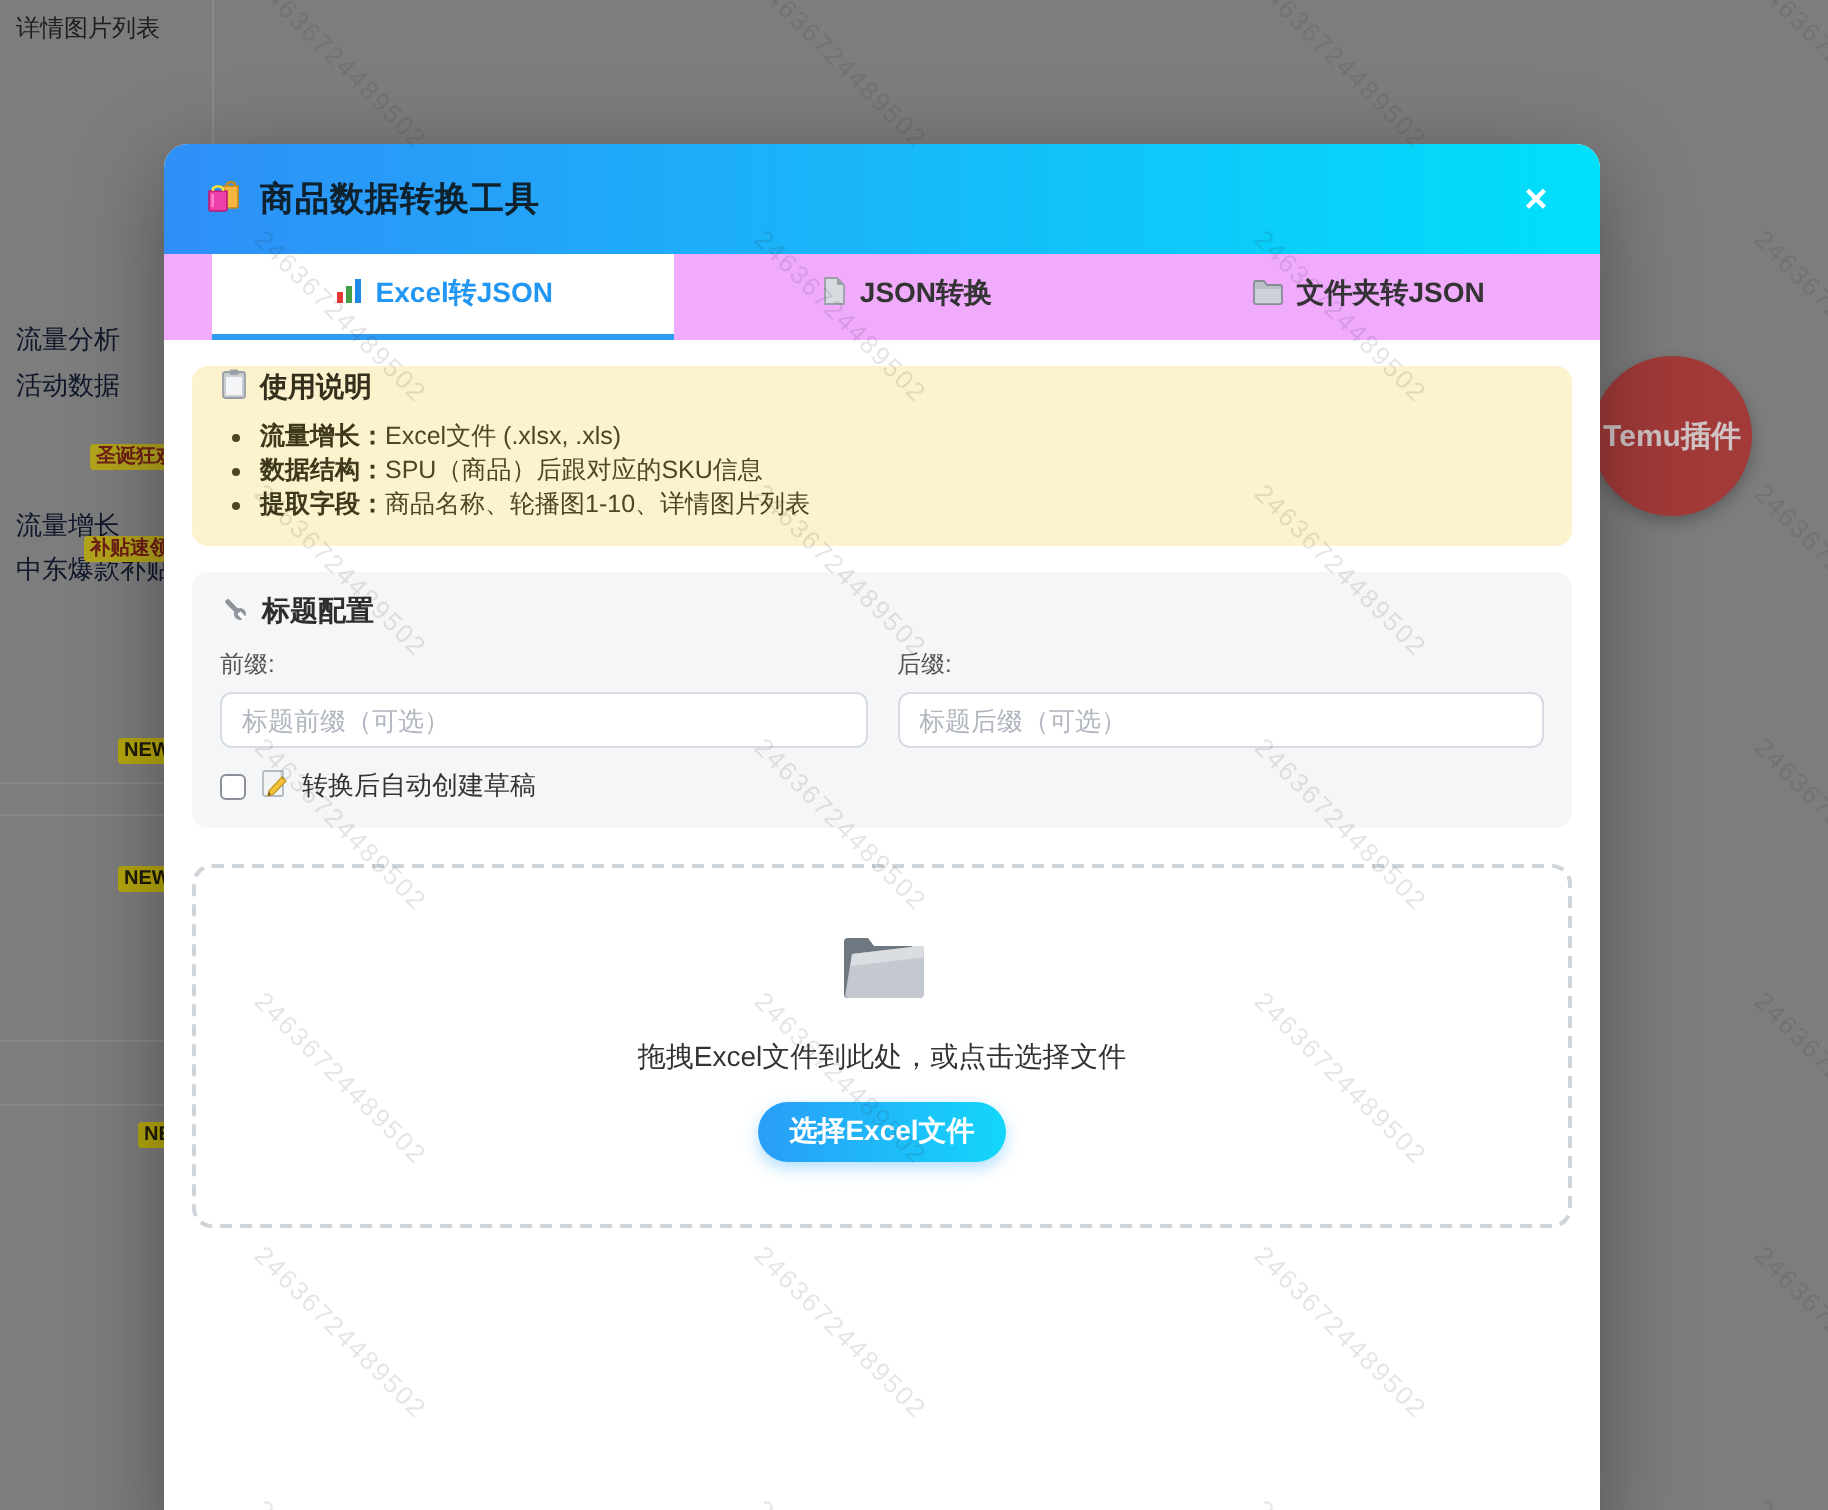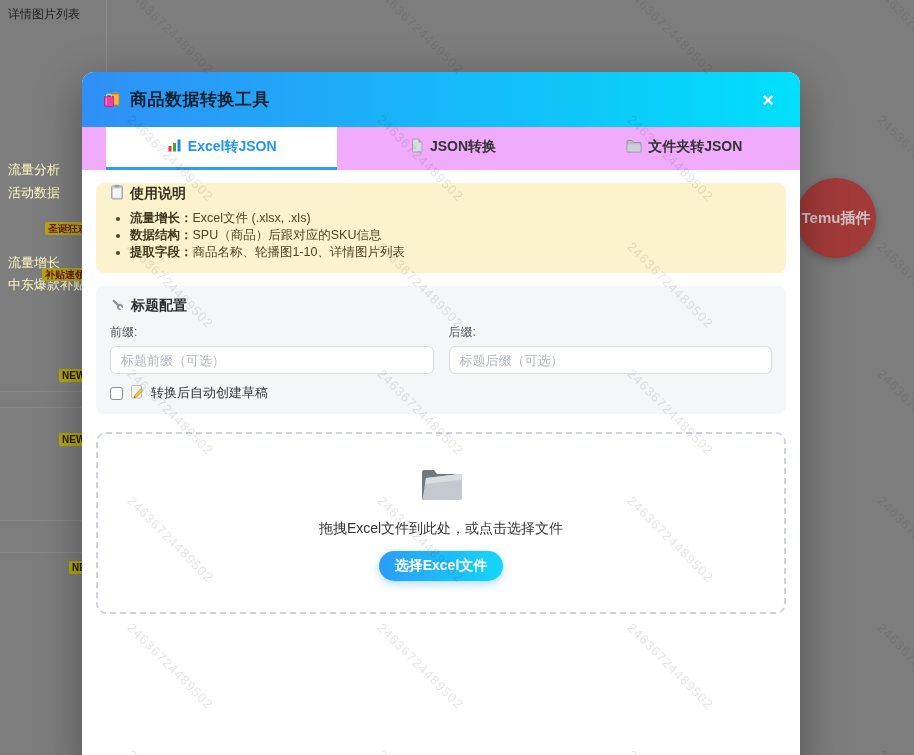--- a/index.html
+++ b/index.html
@@ -14,21 +14,21 @@
   *{margin:0;padding:0;box-sizing:border-box;}
   html,body{width:914px;height:755px;overflow:hidden;}
   body{font-family:"Liberation Sans","DejaVu Sans",sans-serif;}
   .stage{position:relative;width:914px;height:755px;background:var(--backdrop-bg);overflow:hidden;}
 
   
   .backdrop{position:absolute;inset:0;}
   .bd-title{position:absolute;left:8px;top:6px;font-size:12px;color:#1e1e1e;}
   .bd-vline{position:absolute;left:106px;top:0;width:1px;height:755px;background:#8a8a8a;}
   .bd-hline{position:absolute;left:0;width:106px;height:1px;background:#888;}
-  .bd-item{position:absolute;left:8px;font-size:13px;color:#fef9c3;white-space:nowrap;}
+  .bd-item{position:absolute;left:8px;font-size:13px;color:#0f172a;white-space:nowrap;}
   .bd-badge{position:absolute;font-size:10px;font-weight:700;line-height:13px;height:13px;
     padding:0 3px;border-radius:2px;background:#b3a41c;color:#6e1f17;white-space:nowrap;}
   .bd-new{background:#b5a70e;color:#1d1a05;}
   .temu-btn{position:absolute;left:796px;top:178px;width:80px;height:80px;border-radius:50%;
     background:#a23a39;color:#cfc3c3;font-size:15px;font-weight:700;display:flex;
     align-items:center;justify-content:center;box-shadow:0 3px 8px rgba(0,0,0,0.25);}
 
   
   .modal{position:absolute;left:82px;top:72px;width:718px;height:705px;background:#fff;
     border-radius:12px;box-shadow:0 12px 45px rgba(0,0,0,0.35);z-index:10;overflow:hidden;}

